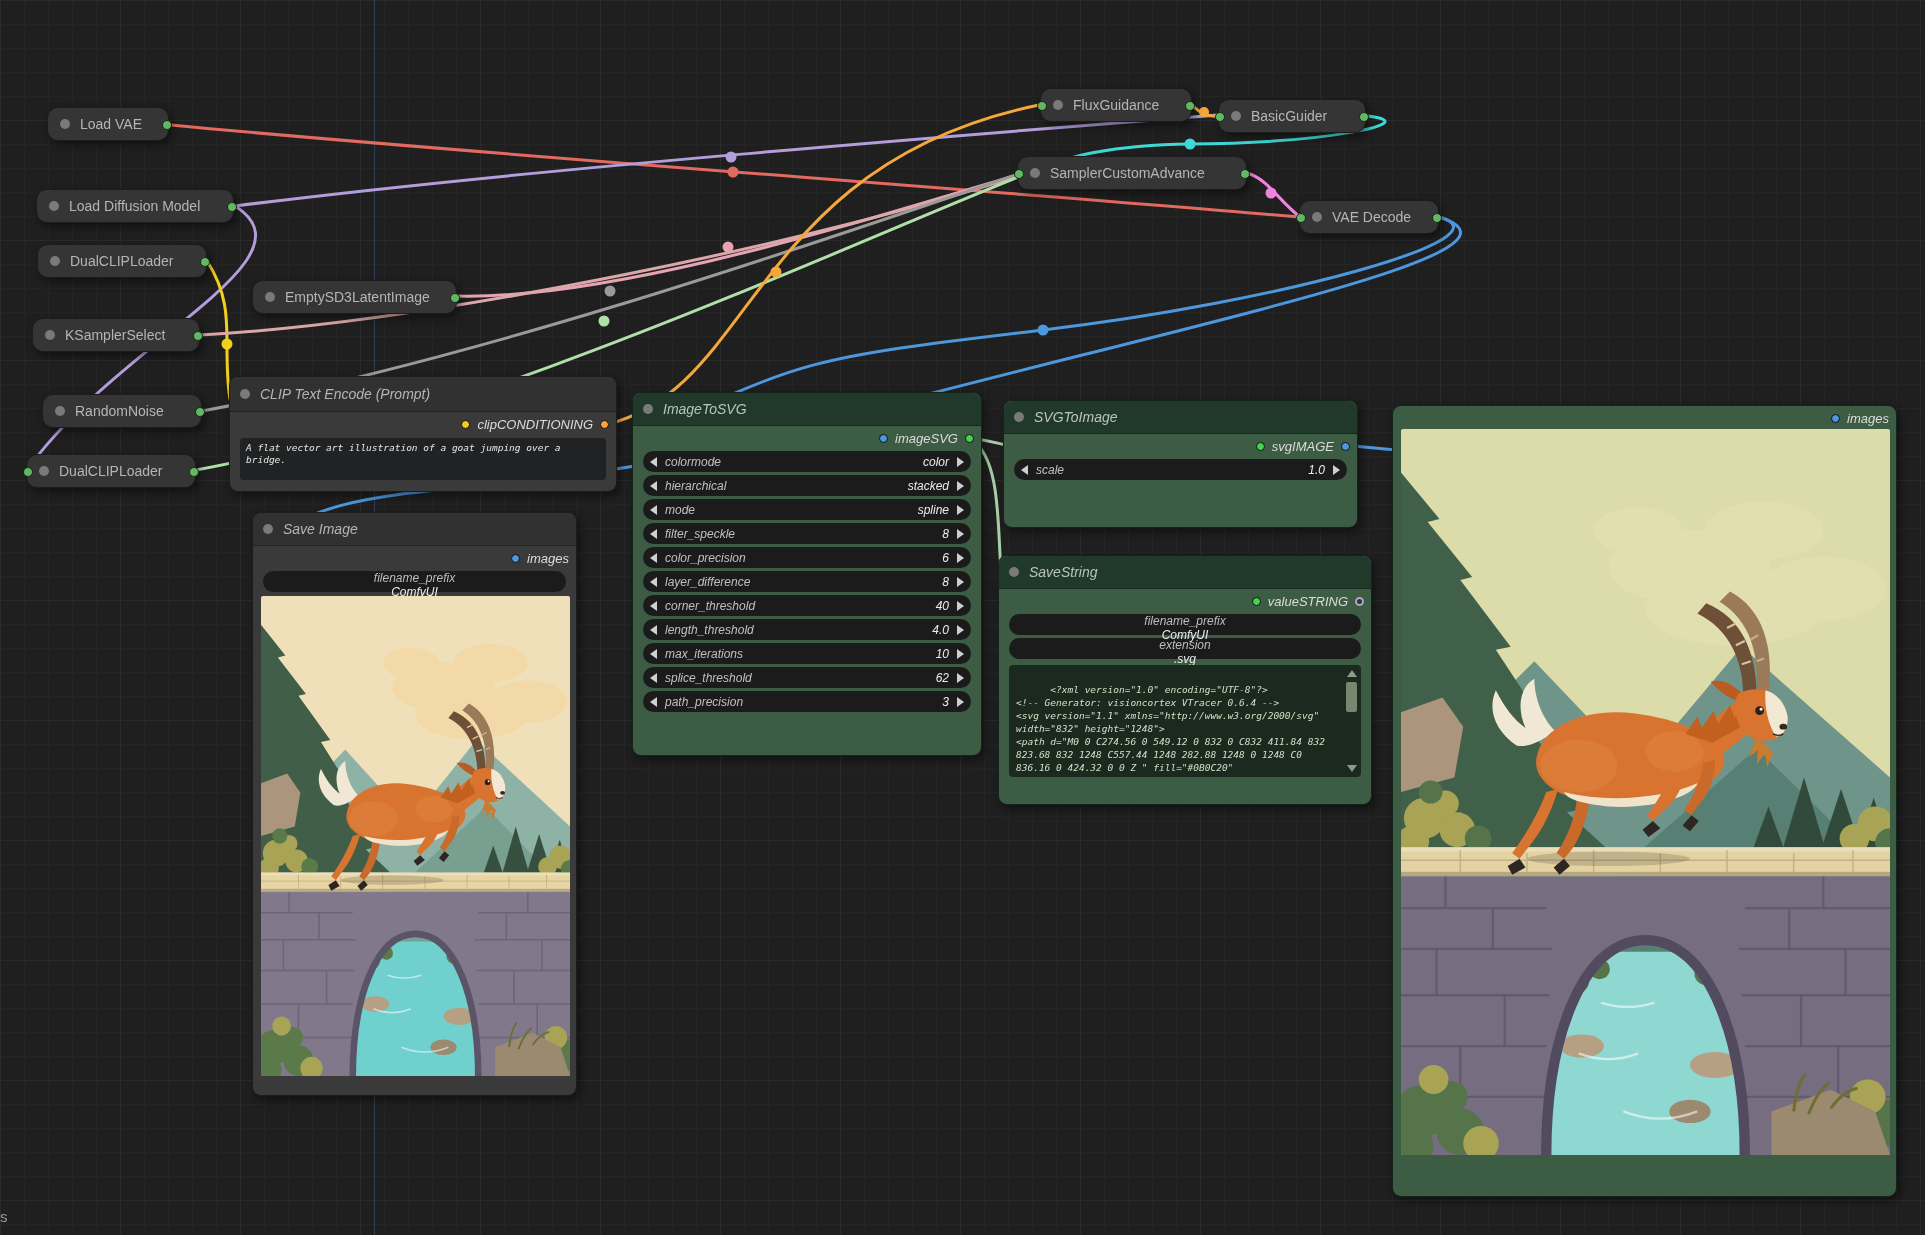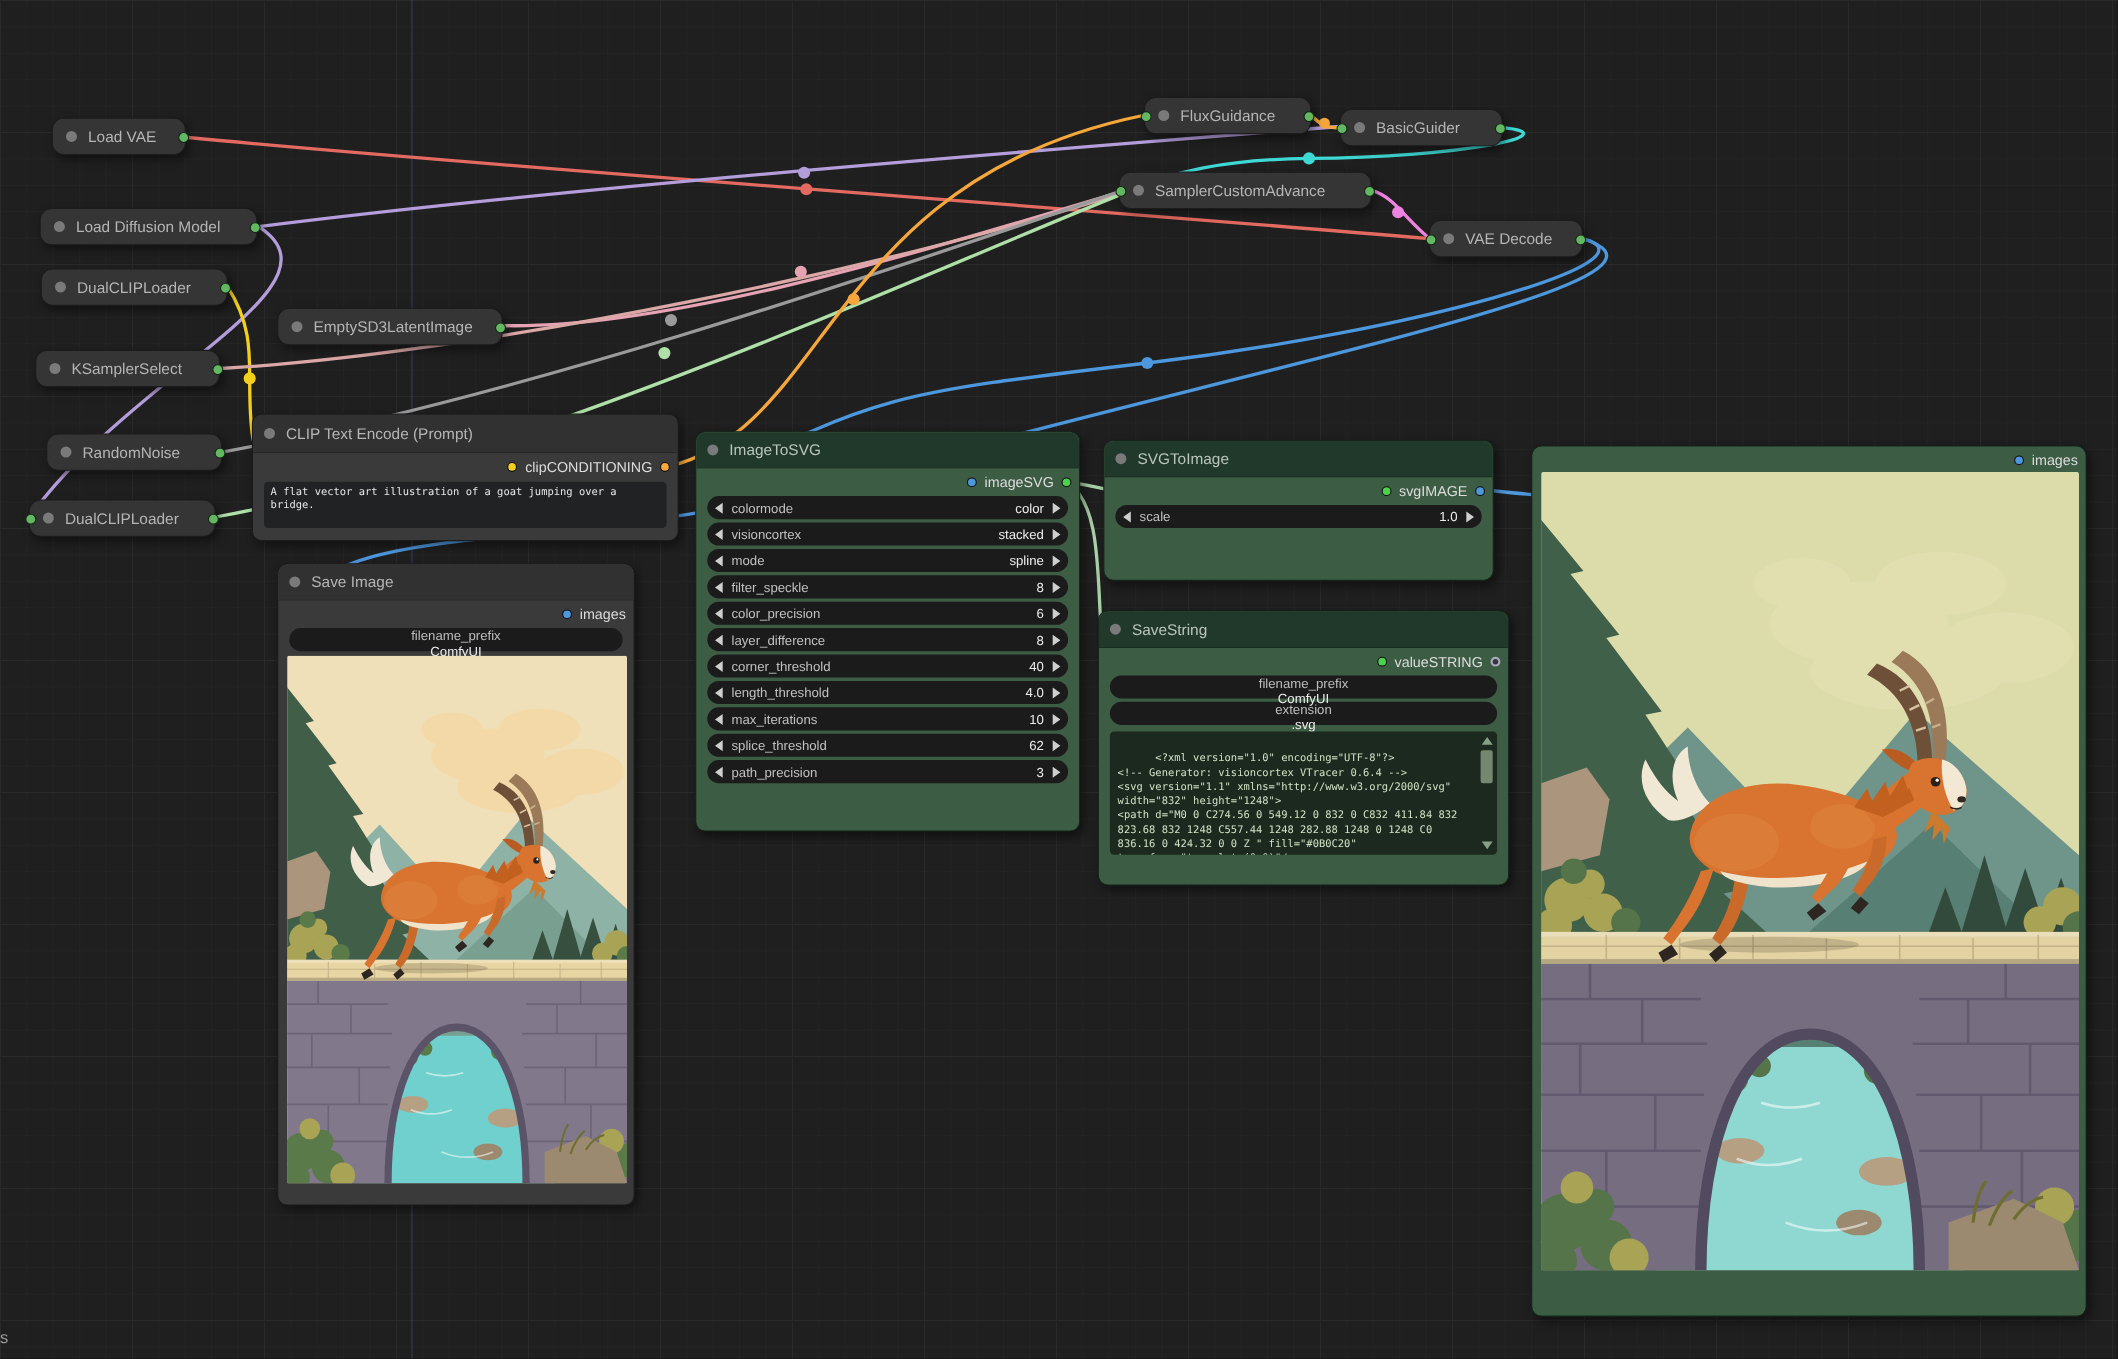--- a/index.html
+++ b/index.html
@@ -18,21 +18,21 @@
   svg.wires{position:absolute;left:0;top:0;z-index:1;}
   svg.wires path{fill:none;stroke-width:3;stroke-linecap:round;}
   
   .node{position:absolute;z-index:2;box-shadow:3px 4px 9px rgba(0,0,0,.45);}
   .cnode{height:34px;background:#353535;border:1px solid #1c1c1c;border-radius:11px;
     display:flex;align-items:center;padding:0 12px;box-sizing:border-box;color:#b5b5b5;font-size:14px;}
   .tdot{width:10px;height:10px;border-radius:50%;background:#7a7a7a;margin-right:10px;flex:0 0 auto;}
   .clabel{white-space:nowrap;}
   .port{position:absolute;width:10px;height:10px;border-radius:50%;background:#63b763;border:1px solid #142814;box-sizing:border-box;}
   .port.in{left:-4px;top:12px;} .port.out{right:-4px;top:12px;}
-  .bignode{background:#3a3a3a;border:1px solid #1c1c1c;border-radius:9px;box-sizing:border-box;}
+  .bignode{background:#3a3a3a;border:1px solid #1c1c1c;border-radius:9px;box-sizing:border-box;font-style:italic;}
   .gnode{background:#3d5c44;border:1px solid #14241a;}
   .nheader{height:32px;display:flex;align-items:center;padding:0 10px;background:#313131;
     border-radius:9px 9px 0 0;color:#b5b5b5;font-size:14px;border-bottom:1px solid rgba(0,0,0,.25);}
   .gnode .nheader{background:#20392a;color:#b9c4ba;}
   .slots{display:flex;justify-content:flex-end;align-items:center;padding:5px 7px 2px 7px;color:#dcdcdc;font-size:13px;}
   .sgroup{display:flex;align-items:center;gap:7px;}
   .slotdot{width:9px;height:9px;border-radius:50%;border:1px solid #101010;box-sizing:border-box;flex:0 0 auto;}
   .dot-blue{background:#4d97dd;} .dot-green{background:#49d34d;} .dot-yellow{background:#f3cf1d;}
   .dot-orange{background:#f5a73b;} .dot-hollow{background:#34343e;border:2px solid #a9a9bd;}
   .widget{height:21px;background:#1b1b1b;border-radius:11px;display:flex;align-items:center;
@@ -352,21 +352,21 @@
         </span>
     </div>
     <div class="widget">
       <span class="warr l"></span>
       <span class="wname">colormode</span>
       <span class="wval">color</span>
       <span class="warr r"></span>
     </div>
     <div class="widget">
       <span class="warr l"></span>
-      <span class="wname">visioncortex</span>
+      <span class="wname">hierarchical</span>
       <span class="wval">stacked</span>
       <span class="warr r"></span>
     </div>
     <div class="widget">
       <span class="warr l"></span>
       <span class="wname">mode</span>
       <span class="wval">spline</span>
       <span class="warr r"></span>
     </div>
     <div class="widget">

